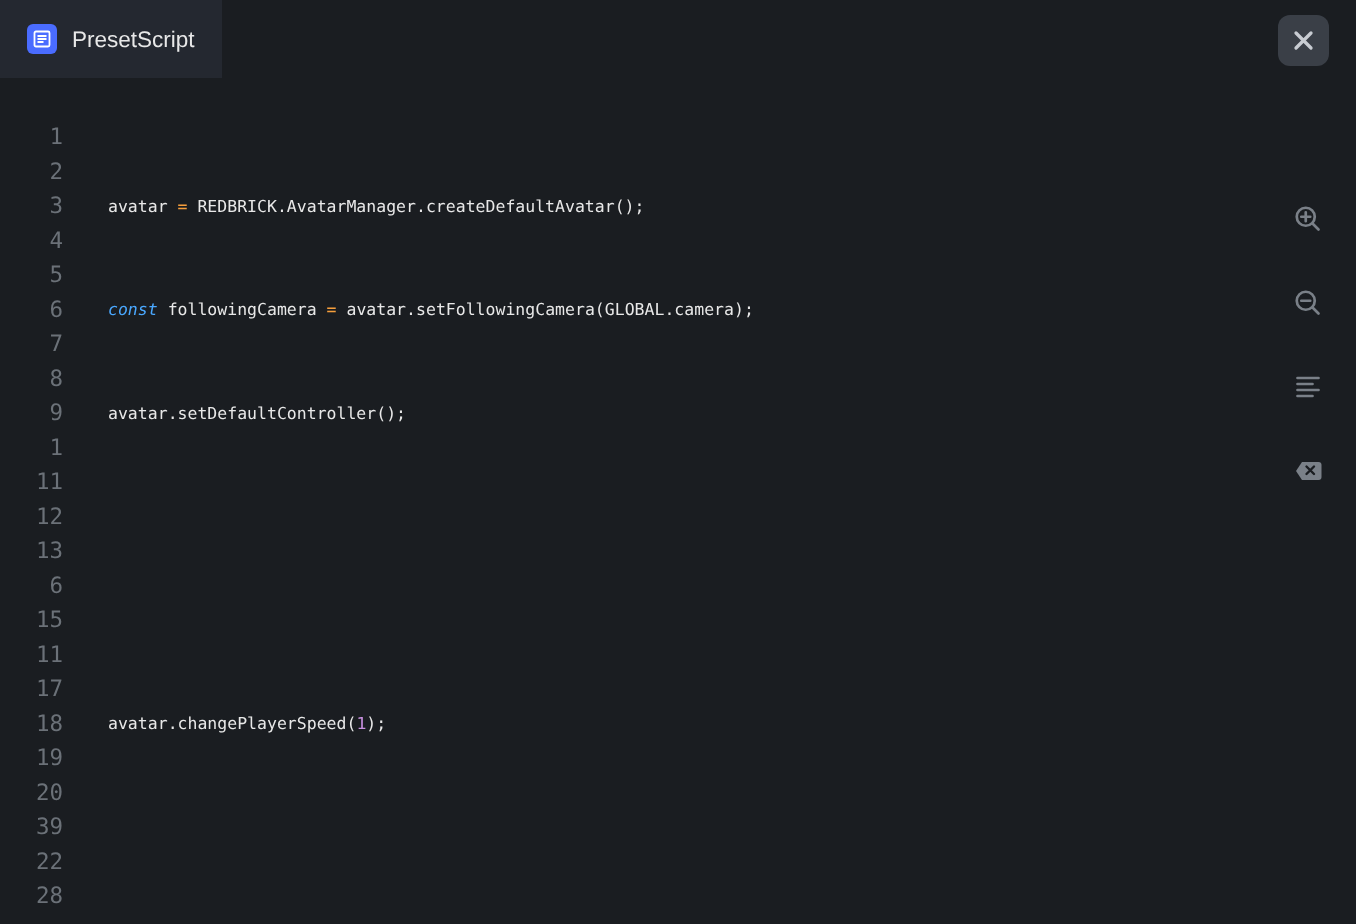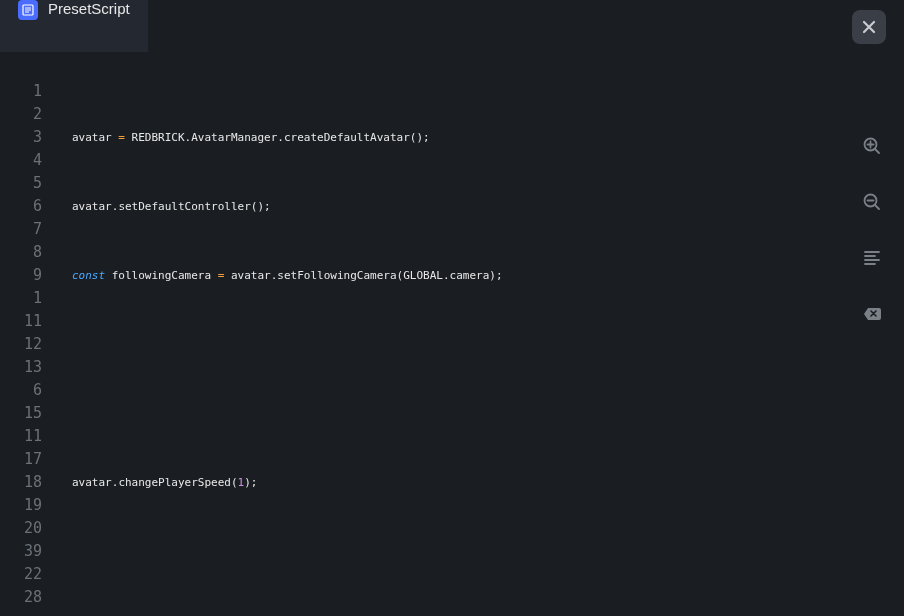--- a/index.html
+++ b/index.html
@@ -12,20 +12,21 @@
       position: relative;
     }
     .top-bar {
       height: 52px;
       display: flex;
       align-items: stretch;
       background: #1a1d21;
     }
     .tab {
       display: flex;
+      align-items: center;
       padding: 0 18px;
       background: #242830;
       border-radius: 0;
       gap: 10px;
       height: 100%;
     }
     .tab-icon {
       width: 20px;
       height: 20px;
       background: #4a6cff;
@@ -152,22 +153,22 @@
     <div class="ln">18</div>
     <div class="ln">19</div>
     <div class="ln">20</div>
     <div class="ln">39</div>
     <div class="ln">22</div>
     <div class="ln">28</div>
   </div>
 
   <div class="code">
     <div class="code-line"><span class="t-id">avatar </span><span class="t-op">= </span><span class="t-glob">REDBRICK</span><span class="t-punc">.</span><span class="t-call">AvatarManager</span><span class="t-punc">.</span><span class="t-call">createDefaultAvatar</span><span class="t-punc">();</span></div>
+    <div class="code-line"><span class="t-kw">const </span><span class="t-id">followingCamera </span><span class="t-op">= </span><span class="t-id">avatar</span><span class="t-punc">.</span><span class="t-call">setFollowingCamera</span><span class="t-punc">(</span><span class="t-glob">GLOBAL</span><span class="t-punc">.</span><span class="t-id">camera</span><span class="t-punc">);</span></div>
     <div class="code-line"><span class="t-id">avatar</span><span class="t-punc">.</span><span class="t-call">setDefaultController</span><span class="t-punc">();</span></div>
-    <div class="code-line"><span class="t-kw">const </span><span class="t-id">followingCamera </span><span class="t-op">= </span><span class="t-id">avatar</span><span class="t-punc">.</span><span class="t-call">setFollowingCamera</span><span class="t-punc">(</span><span class="t-glob">GLOBAL</span><span class="t-punc">.</span><span class="t-id">camera</span><span class="t-punc">);</span></div>
     <div class="code-line"><span></span></div>
     <div class="code-line"><span></span></div>
     <div class="code-line"><span class="t-id">avatar</span><span class="t-punc">.</span><span class="t-call">changePlayerSpeed</span><span class="t-punc">(</span><span class="t-num">1</span><span class="t-punc">);</span></div>
     
     
     
     
     
     
     

